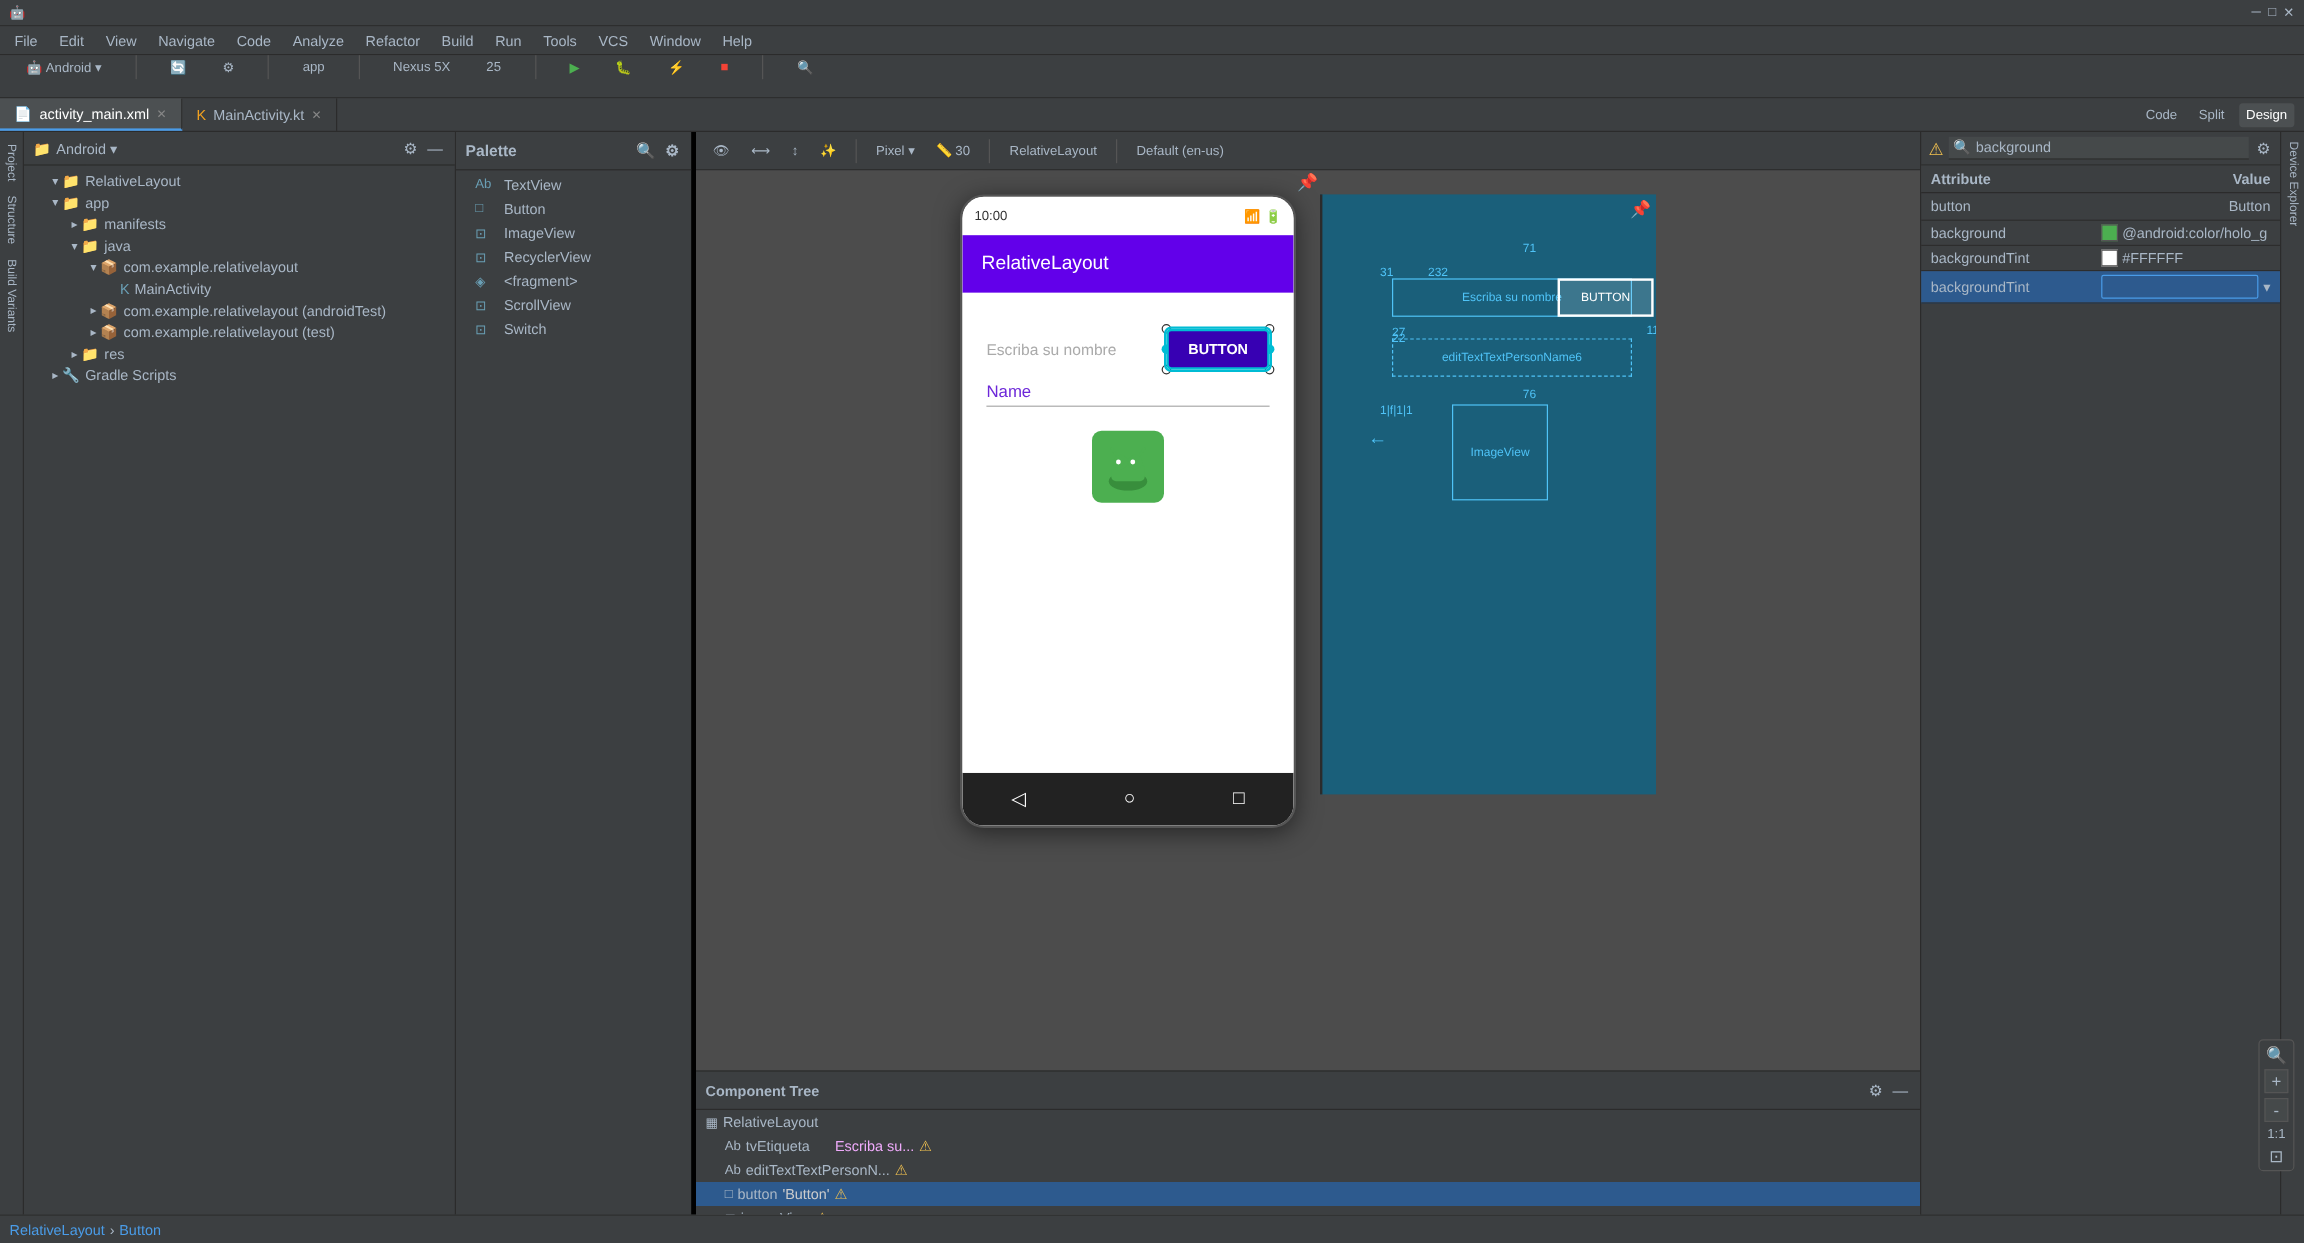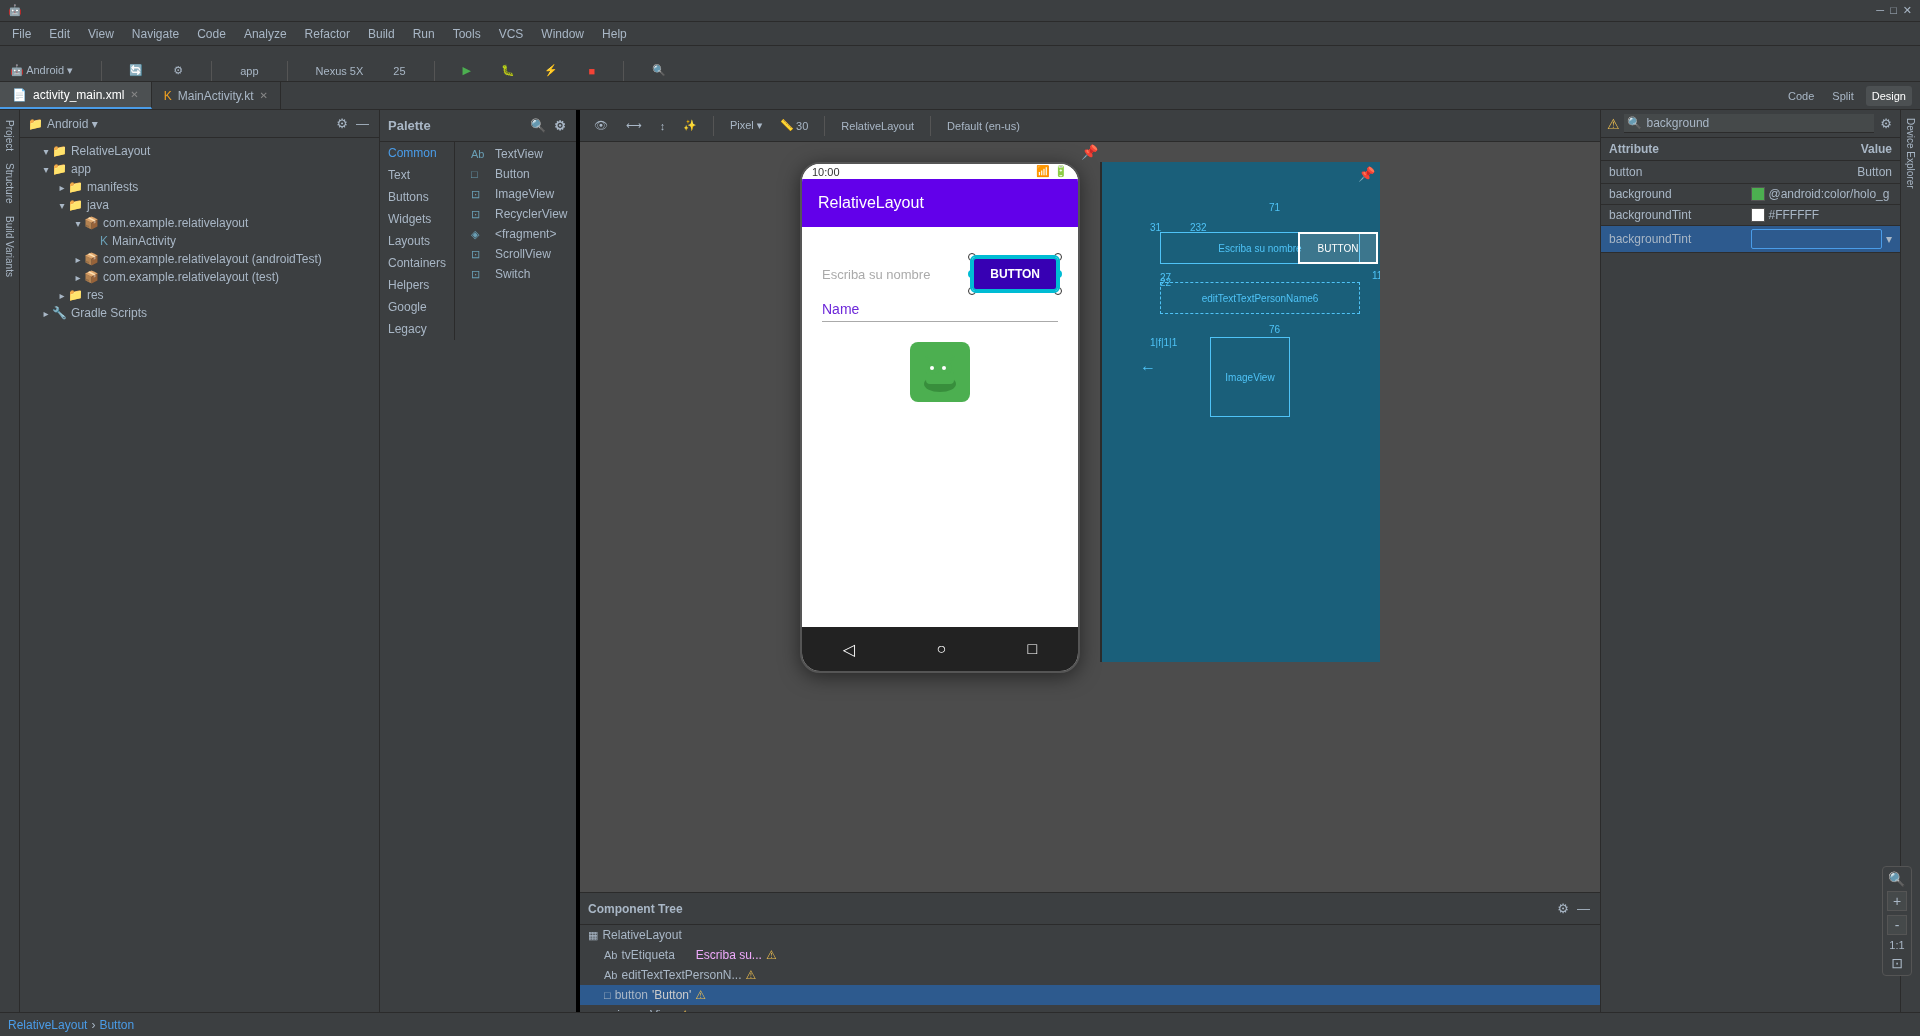--- a/index.html
+++ b/index.html
@@ -8,21 +8,21 @@
     
     .title-bar { background: #3c3f41; height: 22px; display: flex; align-items: center; padding: 0 8px; border-bottom: 1px solid #2b2b2b; font-size: 11px; color: #a9b7c6; }
     .title-bar-left { display: flex; gap: 12px; }
     .title-bar-center { flex: 1; text-align: center; color: #a9b7c6; font-size: 11px; }
 
     
     .menu-bar { background: #3c3f41; height: 24px; display: flex; align-items: center; padding: 0 4px; border-bottom: 1px solid #2b2b2b; gap: 2px; }
     .menu-item { padding: 2px 8px; font-size: 12px; color: #a9b7c6; cursor: pointer; border-radius: 3px; }
 
     
-    .toolbar { background: #3c3f41; height: 36px; display: flex; align-items: flex-end; padding: 0 4px; border-bottom: 1px solid #2b2b2b; gap: 18px; }
+    .toolbar { background: #3c3f41; height: 36px; display: flex; align-items: flex-start; padding: 0 16px; border-bottom: 1px solid #2b2b2b; gap: 18px; }
     .toolbar-btn { background: none; border: none; color: #a9b7c6; cursor: pointer; padding: 4px 6px; border-radius: 3px; font-size: 11px; display: flex; align-items: center; gap: 3px; }
     .toolbar-sep { width: 1px; height: 20px; background: #555; margin: 0 4px; }
     .tab-bar { display: flex; align-items: center; height: 28px; background: #3c3f41; border-bottom: 1px solid #2b2b2b; }
     .tab { padding: 4px 12px; font-size: 12px; color: #a9b7c6; cursor: pointer; border-right: 1px solid #2b2b2b; height: 100%; display: flex; align-items: center; gap: 6px; }
     .tab.active { background: #4c5052; color: #fff; border-bottom: 2px solid #4a9ce8; }
 
     
     .main-layout { display: flex; height: calc(1036px - 22px - 24px - 36px - 28px - 24px); }
 
     
@@ -46,21 +46,21 @@
 
     
     .center-area { flex: 1; display: flex; flex-direction: column; background: #3c3f41; }
     .design-toolbar { height: 32px; background: #3c3f41; border-bottom: 1px solid #2b2b2b; display: flex; align-items: center; padding: 0 8px; gap: 6px; }
     .design-toolbar-btn { background: none; border: none; color: #a9b7c6; cursor: pointer; padding: 3px 6px; border-radius: 3px; font-size: 11px; display: flex; align-items: center; gap: 2px; }
     .design-content { flex: 1; display: flex; background: #4c4c4c; overflow: hidden; position: relative; }
     
     
     .phone-container { display: flex; justify-content: center; align-items: flex-start; padding: 20px; flex: 1; position: relative; }
     .phone { width: 280px; background: #fff; border-radius: 20px; overflow: hidden; box-shadow: 0 4px 20px rgba(0,0,0,0.5); border: 2px solid #555; position: relative; }
-    .phone-status-bar { background: #fff; height: 15px; display: flex; align-items: center; padding: 0 10px; font-size: 11px; color: #333; }
+    .phone-status-bar { background: #fff; height: 32px; display: flex; align-items: center; padding: 0 10px; font-size: 11px; color: #333; }
     .phone-status-right { margin-left: auto; display: flex; gap: 4px; align-items: center; }
     .phone-app-bar { background: #6200ea; height: 48px; display: flex; align-items: center; padding: 0 16px; }
     .phone-app-title { color: #fff; font-size: 16px; font-weight: 500; }
     .phone-content { background: #fff; min-height: 400px; padding: 10px; position: relative; }
     .phone-button-area { display: flex; align-items: center; justify-content: space-between; margin: 20px 10px 10px; }
     .phone-text-hint { color: #aaa; font-size: 13px; }
     .phone-btn { background: #3700b3; color: #fff; padding: 8px 16px; border-radius: 4px; font-size: 12px; font-weight: bold; border: 2px solid #00bcd4; position: relative; }
     .phone-btn-selected { outline: 2px solid #00bcd4; }
     .phone-name-area { margin: 10px 10px; border-bottom: 1px solid #aaa; padding-bottom: 4px; }
     .phone-name-text { color: #6d28d9; font-size: 14px; }
@@ -248,31 +248,20 @@
 
   <div class="palette-panel">
     <div class="palette-header">
       <span>Palette</span>
       <span style="margin-left:auto;display:flex;gap:4px;">
         <span class="icon-btn">🔍</span>
         <span class="icon-btn">⚙</span>
       </span>
     </div>
     <div class="palette-left">
-      <div class="palette-categories-sidebar">
-        <div class="palette-category active">Common</div>
-        <div class="palette-category">Text</div>
-        <div class="palette-category">Buttons</div>
-        <div class="palette-category">Widgets</div>
-        <div class="palette-category">Layouts</div>
-        <div class="palette-category">Containers</div>
-        <div class="palette-category">Helpers</div>
-        <div class="palette-category">Google</div>
-        <div class="palette-category">Legacy</div>
-      </div>
       <div class="palette-items" style="flex:1;">
         <div class="palette-item">
           <span class="palette-item-icon">Ab</span>
           <span>TextView</span>
         </div>
         <div class="palette-item">
           <span class="palette-item-icon">□</span>
           <span>Button</span>
         </div>
         <div class="palette-item">

